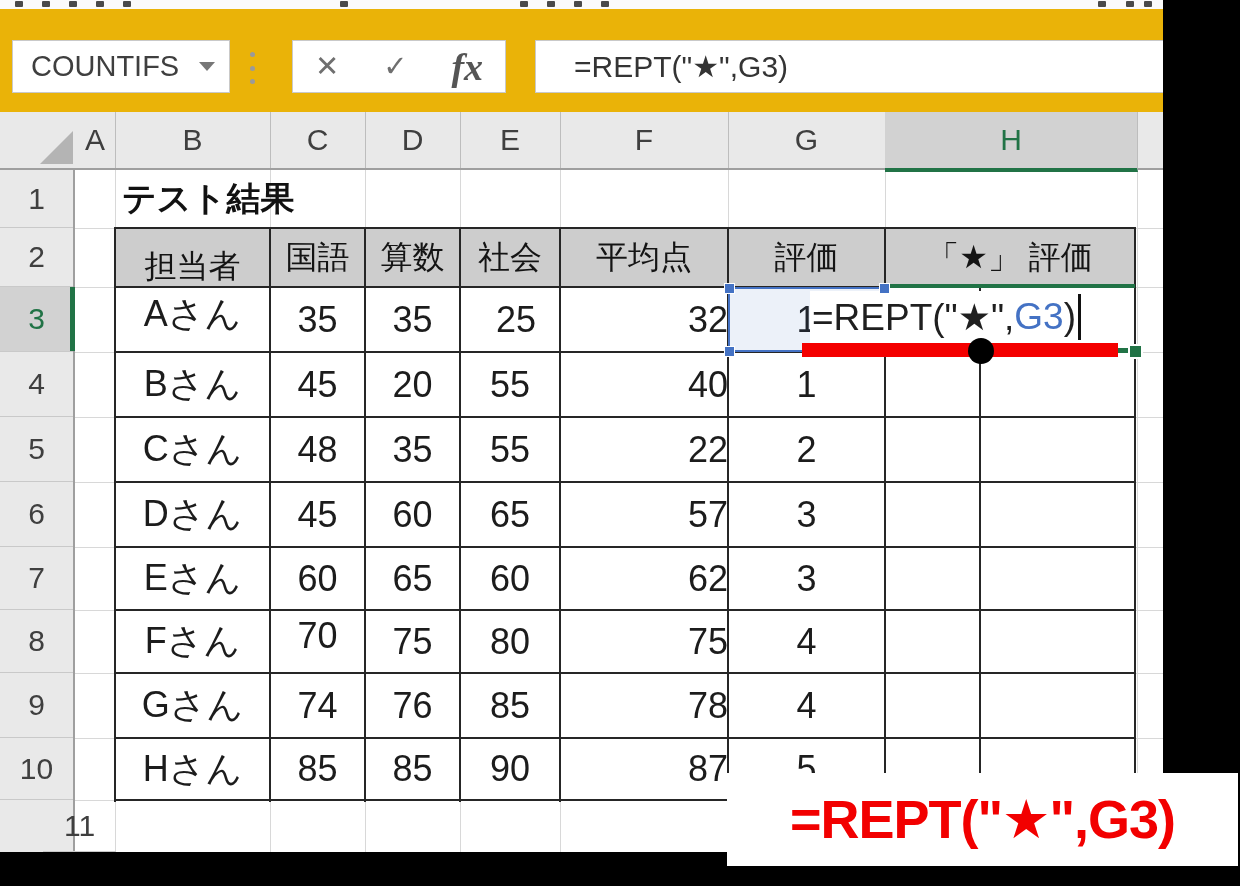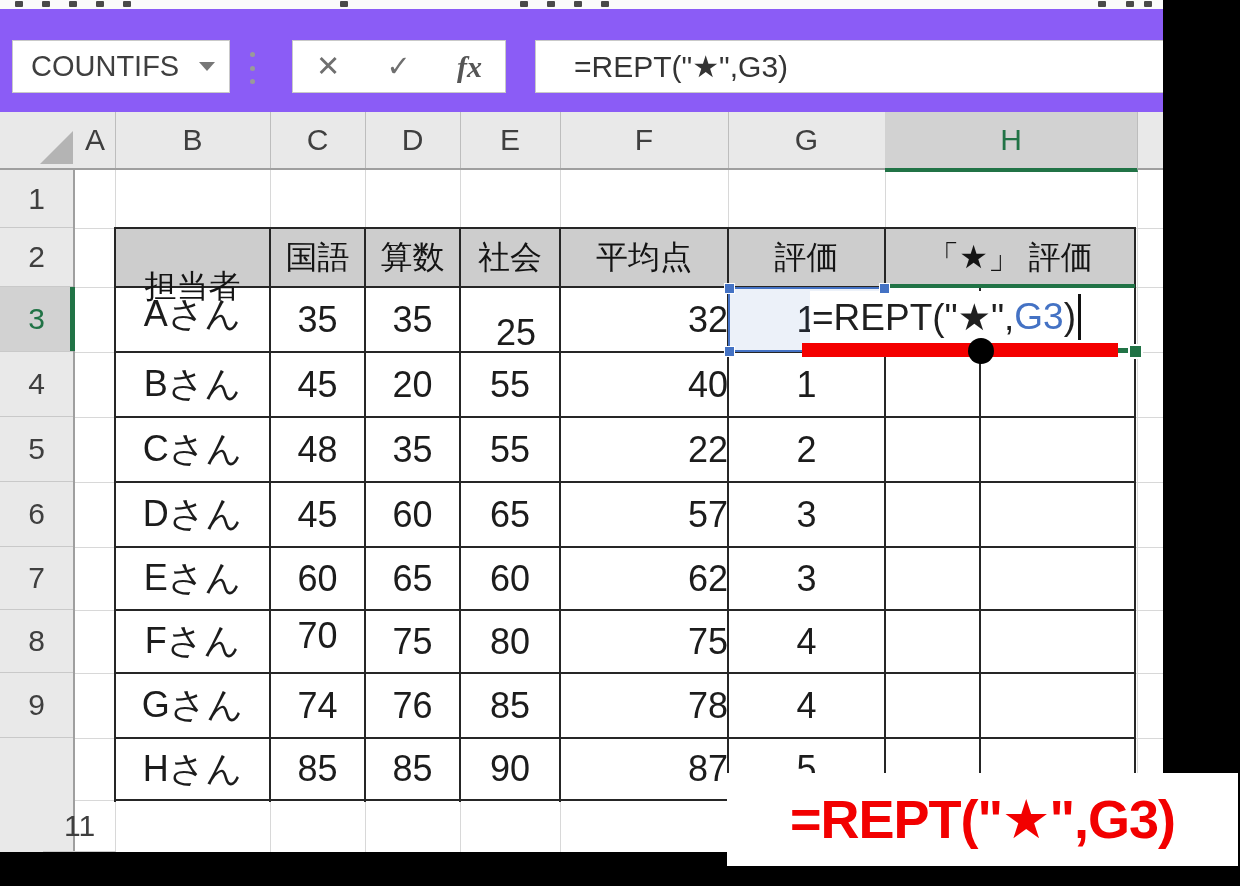--- a/index.html
+++ b/index.html
@@ -1,38 +1,38 @@
 <!DOCTYPE html>
 <html><head>
 <meta charset="utf-8">
 <style>
   html,body{margin:0;padding:0;background:#555;}
   #stage{
     position:relative;width:1240px;height:886px;overflow:hidden;
-    background:#8b5cf6;
+    background:#eab308;
     font-family:"Liberation Sans","DejaVu Sans",sans-serif;
     -webkit-font-smoothing:antialiased;
   }
   .abs{position:absolute;box-sizing:border-box;}
 
   
   .topstrip{left:0;top:0;width:1163px;height:9px;background:#fbfbfb;z-index:2;}
   .frag{position:absolute;top:1px;height:6px;width:8px;background:#4a4a4a;border-radius:1px;}
 
   
   .fbox{background:#fff;border:1px solid #c9c9c9;z-index:2;}
   .namebox{left:12px;top:40px;width:218px;height:53px;display:flex;align-items:center;}
   .namebox-text{color:#3f3f3f;font-size:29px;padding-left:18px;flex:1;}
   .dd-caret{width:0;height:0;border-left:8px solid transparent;border-right:8px solid transparent;
     border-top:9px solid #777;margin-right:14px;}
   .dots{left:250px;top:52px;width:8px;height:32px;display:flex;flex-direction:column;justify-content:space-between;z-index:2;}
   .dots i{width:5px;height:5px;border-radius:50%;background:#9a9a9a;}
   .btnbox{left:292px;top:40px;width:214px;height:53px;display:flex;align-items:center;justify-content:space-around;}
   .fb-btn{font-size:29px;color:#6f6f6f;line-height:1;}
-  .fx{font-family:"Liberation Serif","DejaVu Serif",serif;font-style:italic;font-weight:bold;color:#555;font-size:30px;}
+  .fx{font-family:"Liberation Serif","DejaVu Serif",serif;font-style:italic;font-weight:bold;color:#555;font-size:38px;}
   .formulabar{left:535px;top:40px;width:632px;height:53px;display:flex;align-items:center;}
   .formulabar-text{color:#343434;font-size:30px;padding-left:38px;white-space:pre;}
 
   
   .colhead-strip{left:0;top:112px;width:1163px;height:58px;background:#e9e9e9;border-bottom:2px solid #9f9f9f;z-index:2;}
   .rowhead-strip{left:0;top:170px;width:75px;height:682px;background:#e9e9e9;border-right:2px solid #9f9f9f;z-index:2;}
   .sheet-bg{left:75px;top:170px;width:1088px;height:682px;background:#fff;z-index:0;}
   .colhead{position:absolute;top:0;height:56px;display:flex;align-items:center;justify-content:center;
     color:#3f3f3f;font-size:30px;border-right:1px solid #bdbdbd;}
   .colhead.active{background:#d2d2d2;color:#217346;border-bottom:4px solid #217346;}
@@ -131,20 +131,21 @@
   <div class="abs rowhead-strip" id="rowheads">
       <div class="rowhead" style="top: 0px; height: 57px;">1</div>
       <div class="rowhead" style="top: 58px; height: 58px;">2</div>
       <div class="rowhead active" style="top: 117px; height: 64px;">3<div class="greenbar"></div></div>
       <div class="rowhead" style="top: 182px; height: 64px;">4</div>
       <div class="rowhead" style="top: 247px; height: 64px;">5</div>
       <div class="rowhead" style="top: 312px; height: 64px;">6</div>
       <div class="rowhead" style="top: 377px; height: 62px;">7</div>
       <div class="rowhead" style="top: 440px; height: 62px;">8</div>
       <div class="rowhead" style="top: 503px; height: 64px;">9</div>
+      <div class="rowhead" style="top: 568px; height: 61px;">10</div>
       <div class="rowhead" style="top: 630px; height: 51px; margin-left: 43px;">11</div>
     </div>
   <div class="abs corner-tri"></div>
 
   <div id="gridlayer">
       <div class="abs gridline" style="left: 115px; top: 170px; width: 1px; height: 682px;"></div>
       <div class="abs gridline" style="left: 270px; top: 170px; width: 1px; height: 682px;"></div>
       <div class="abs gridline" style="left: 365px; top: 170px; width: 1px; height: 682px;"></div>
       <div class="abs gridline" style="left: 460px; top: 170px; width: 1px; height: 682px;"></div>
       <div class="abs gridline" style="left: 560px; top: 170px; width: 1px; height: 682px;"></div>
@@ -178,31 +179,31 @@
       <div class="tline" style="left: 114px; top: 227px; width: 1022px; height: 2px;"></div>
       <div class="tline" style="left: 114px; top: 286px; width: 1022px; height: 2px;"></div>
       <div class="tline" style="left: 114px; top: 351px; width: 1022px; height: 2px;"></div>
       <div class="tline" style="left: 114px; top: 416px; width: 1022px; height: 2px;"></div>
       <div class="tline" style="left: 114px; top: 481px; width: 1022px; height: 2px;"></div>
       <div class="tline" style="left: 114px; top: 546px; width: 1022px; height: 2px;"></div>
       <div class="tline" style="left: 114px; top: 609px; width: 1022px; height: 2px;"></div>
       <div class="tline" style="left: 114px; top: 672px; width: 1022px; height: 2px;"></div>
       <div class="tline" style="left: 114px; top: 737px; width: 1022px; height: 2px;"></div>
       <div class="tline" style="left: 114px; top: 799px; width: 1022px; height: 2px;"></div>
-      <div class="thead-cell" style="left: 115px; top: 228px; width: 155px; height: 77px; margin-top: 20px;">担当者</div>
+      <div class="thead-cell" style="left: 115px; top: 228px; width: 155px; height: 77px;">担当者</div>
       <div class="thead-cell" style="left: 270px; top: 228px; width: 95px; height: 59px;">国語</div>
       <div class="thead-cell" style="left: 365px; top: 228px; width: 95px; height: 59px;">算数</div>
       <div class="thead-cell" style="left: 460px; top: 228px; width: 100px; height: 59px;">社会</div>
       <div class="thead-cell" style="left: 560px; top: 228px; width: 168px; height: 59px;">平均点</div>
       <div class="thead-cell" style="left: 728px; top: 228px; width: 157px; height: 59px;">評価</div>
       <div class="thead-cell" style="left: 885px; top: 228px; width: 250px; height: 59px;">「★」 評価</div>
       <div class="tcell center" style="left: 115px; top: 287px; width: 155px; height: 55px;">Aさん</div>
       <div class="tcell center" style="left: 270px; top: 287px; width: 95px; height: 65px;">35</div>
       <div class="tcell center" style="left: 365px; top: 287px; width: 95px; height: 65px;">35</div>
-      <div class="tcell center" style="left: 460px; top: 300px; width: 112px; height: 65px; text-align: right;">25</div>
+      <div class="tcell center" style="left: 460px; top: 287px; width: 112px; height: 65px; text-align: right;">25</div>
       <div class="tcell right" style="left: 560px; top: 287px; width: 168px; height: 65px;">32</div>
       <div class="tcell center" style="left: 728px; top: 287px; width: 157px; height: 65px;">1</div>
       <div class="tcell center" style="left: 115px; top: 352px; width: 155px; height: 65px;">Bさん</div>
       <div class="tcell center" style="left: 270px; top: 352px; width: 95px; height: 65px;">45</div>
       <div class="tcell center" style="left: 365px; top: 352px; width: 95px; height: 65px;">20</div>
       <div class="tcell center" style="left: 460px; top: 352px; width: 100px; height: 65px;">55</div>
       <div class="tcell right" style="left: 560px; top: 352px; width: 168px; height: 65px;">40</div>
       <div class="tcell center" style="left: 728px; top: 352px; width: 157px; height: 65px;">1</div>
       <div class="tcell center" style="left: 115px; top: 417px; width: 155px; height: 65px;">Cさん</div>
       <div class="tcell center" style="left: 270px; top: 417px; width: 95px; height: 65px;">48</div>
@@ -235,20 +236,21 @@
       <div class="tcell right" style="left: 560px; top: 673px; width: 168px; height: 65px;">78</div>
       <div class="tcell center" style="left: 728px; top: 673px; width: 157px; height: 65px;">4</div>
       <div class="tcell center" style="left: 115px; top: 738px; width: 155px; height: 62px;">Hさん</div>
       <div class="tcell center" style="left: 270px; top: 738px; width: 95px; height: 62px;">85</div>
       <div class="tcell center" style="left: 365px; top: 738px; width: 95px; height: 62px;">85</div>
       <div class="tcell center" style="left: 460px; top: 738px; width: 100px; height: 62px;">90</div>
       <div class="tcell right" style="left: 560px; top: 738px; width: 168px; height: 62px;">87</div>
       <div class="tcell center" style="left: 728px; top: 738px; width: 157px; height: 62px;">5</div>
     </div>
 
+  <div class="abs sheet-title">テスト結果</div>
 
   <div class="abs refbox"></div>
   <div class="refhandle" style="left:724px;top:283px;"></div>
   <div class="refhandle" style="left:879px;top:283px;"></div>
   <div class="refhandle" style="left:724px;top:346px;"></div>
   <div class="refhandle" style="left:879px;top:346px;"></div>
   <div class="abs h3-topline"></div>
   <div class="abs editwrap">
     <span class="edit-dark">=REPT("★",</span>
     <span class="edit-ref">G3</span>

